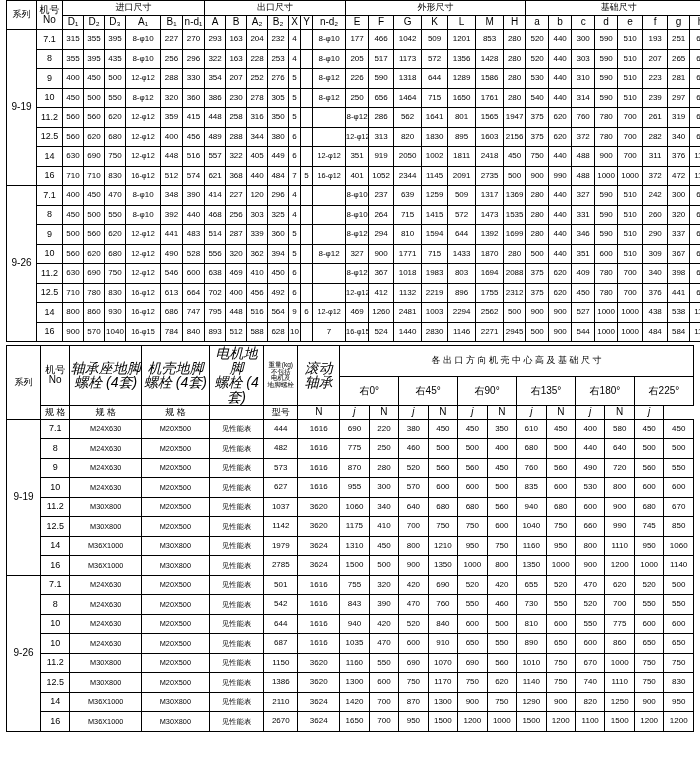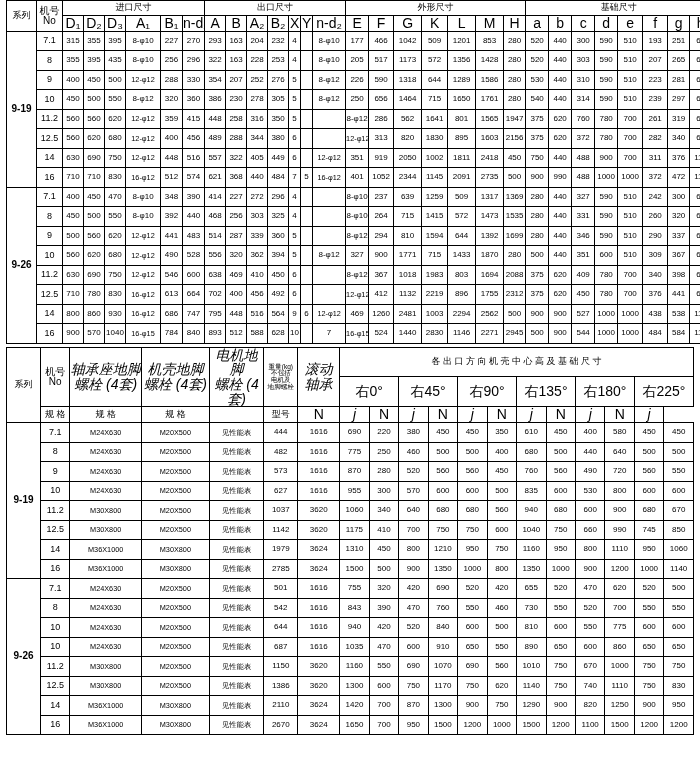--- a/index.html
+++ b/index.html
@@ -27,23 +27,23 @@
   }
   td,th{
     border:0.6px solid #000;
     text-align:center;
     vertical-align:middle;
     padding:0;
     font-weight:normal;
     overflow:hidden;
     white-space:nowrap;
   }
-  .hdr{font-size:14px;}
+  .hdr{font-size:10px;}
   .hdr-cn{font-size:9px;}
-  .series{font-size:10px;font-weight:bold;}
+  .series{font-size:10px;font-weight:normal;}
   .r{height:19.5px;}
   .h1{height:15px;}
   .h2{height:14px;}
   .h3{height:14px;}
   .modelcell{font-size:9px;}
   .small{font-size:7.3px;}
   .tiny{font-size:6.6px;line-height:1.0;}
   .vtxt{font-size:14px;line-height:1.05;white-space:normal;font-style:italic;}
   .two{line-height:1.0;font-size:10px;}
   .tbl2{margin-top:3px;}
@@ -385,21 +385,21 @@
           <td rowspan="8" class="series">9-26</td>
           <td class="modelcell">7.1</td>
           <td>400</td>
           <td>450</td>
           <td>470</td>
           <td>8-φ10</td>
           <td>348</td>
           <td>390</td>
           <td>414</td>
           <td>227</td>
-          <td>272</td>
+          <td>120</td>
           <td>296</td>
           <td>4</td>
           <td></td>
           <td></td>
           <td>8-φ10</td>
           <td>237</td>
           <td>639</td>
           <td>1259</td>
           <td>509</td>
           <td>1317</td>

